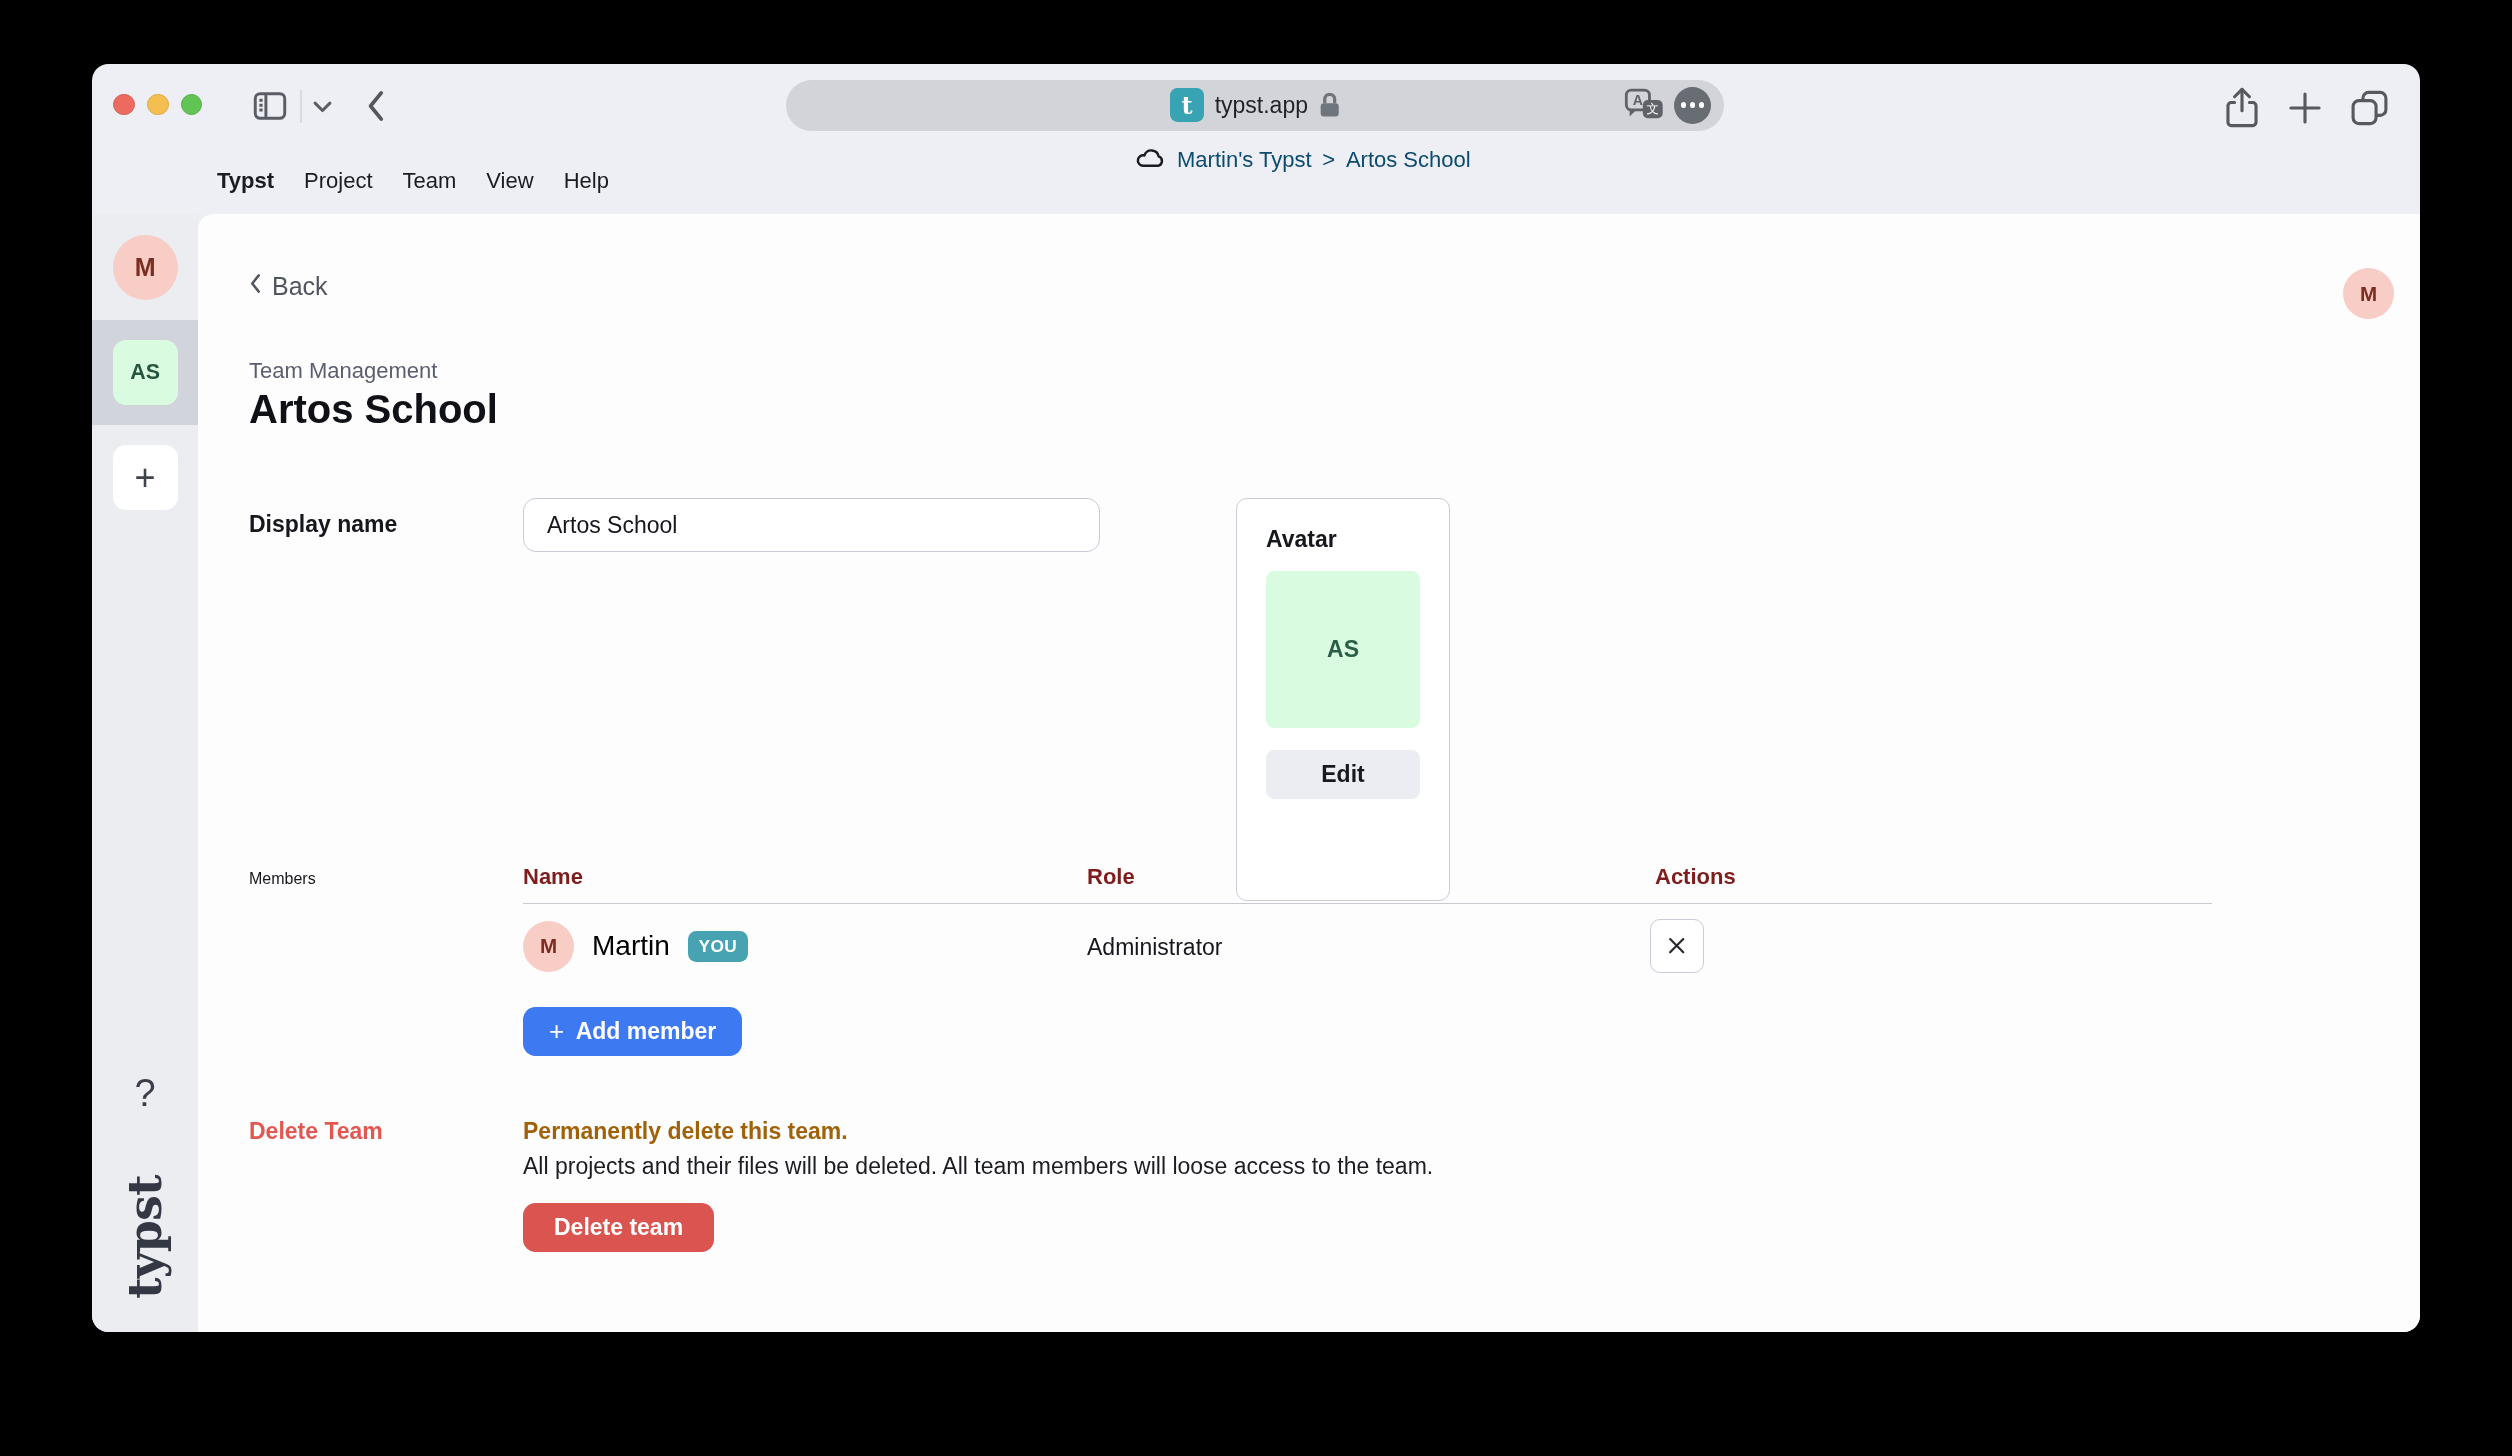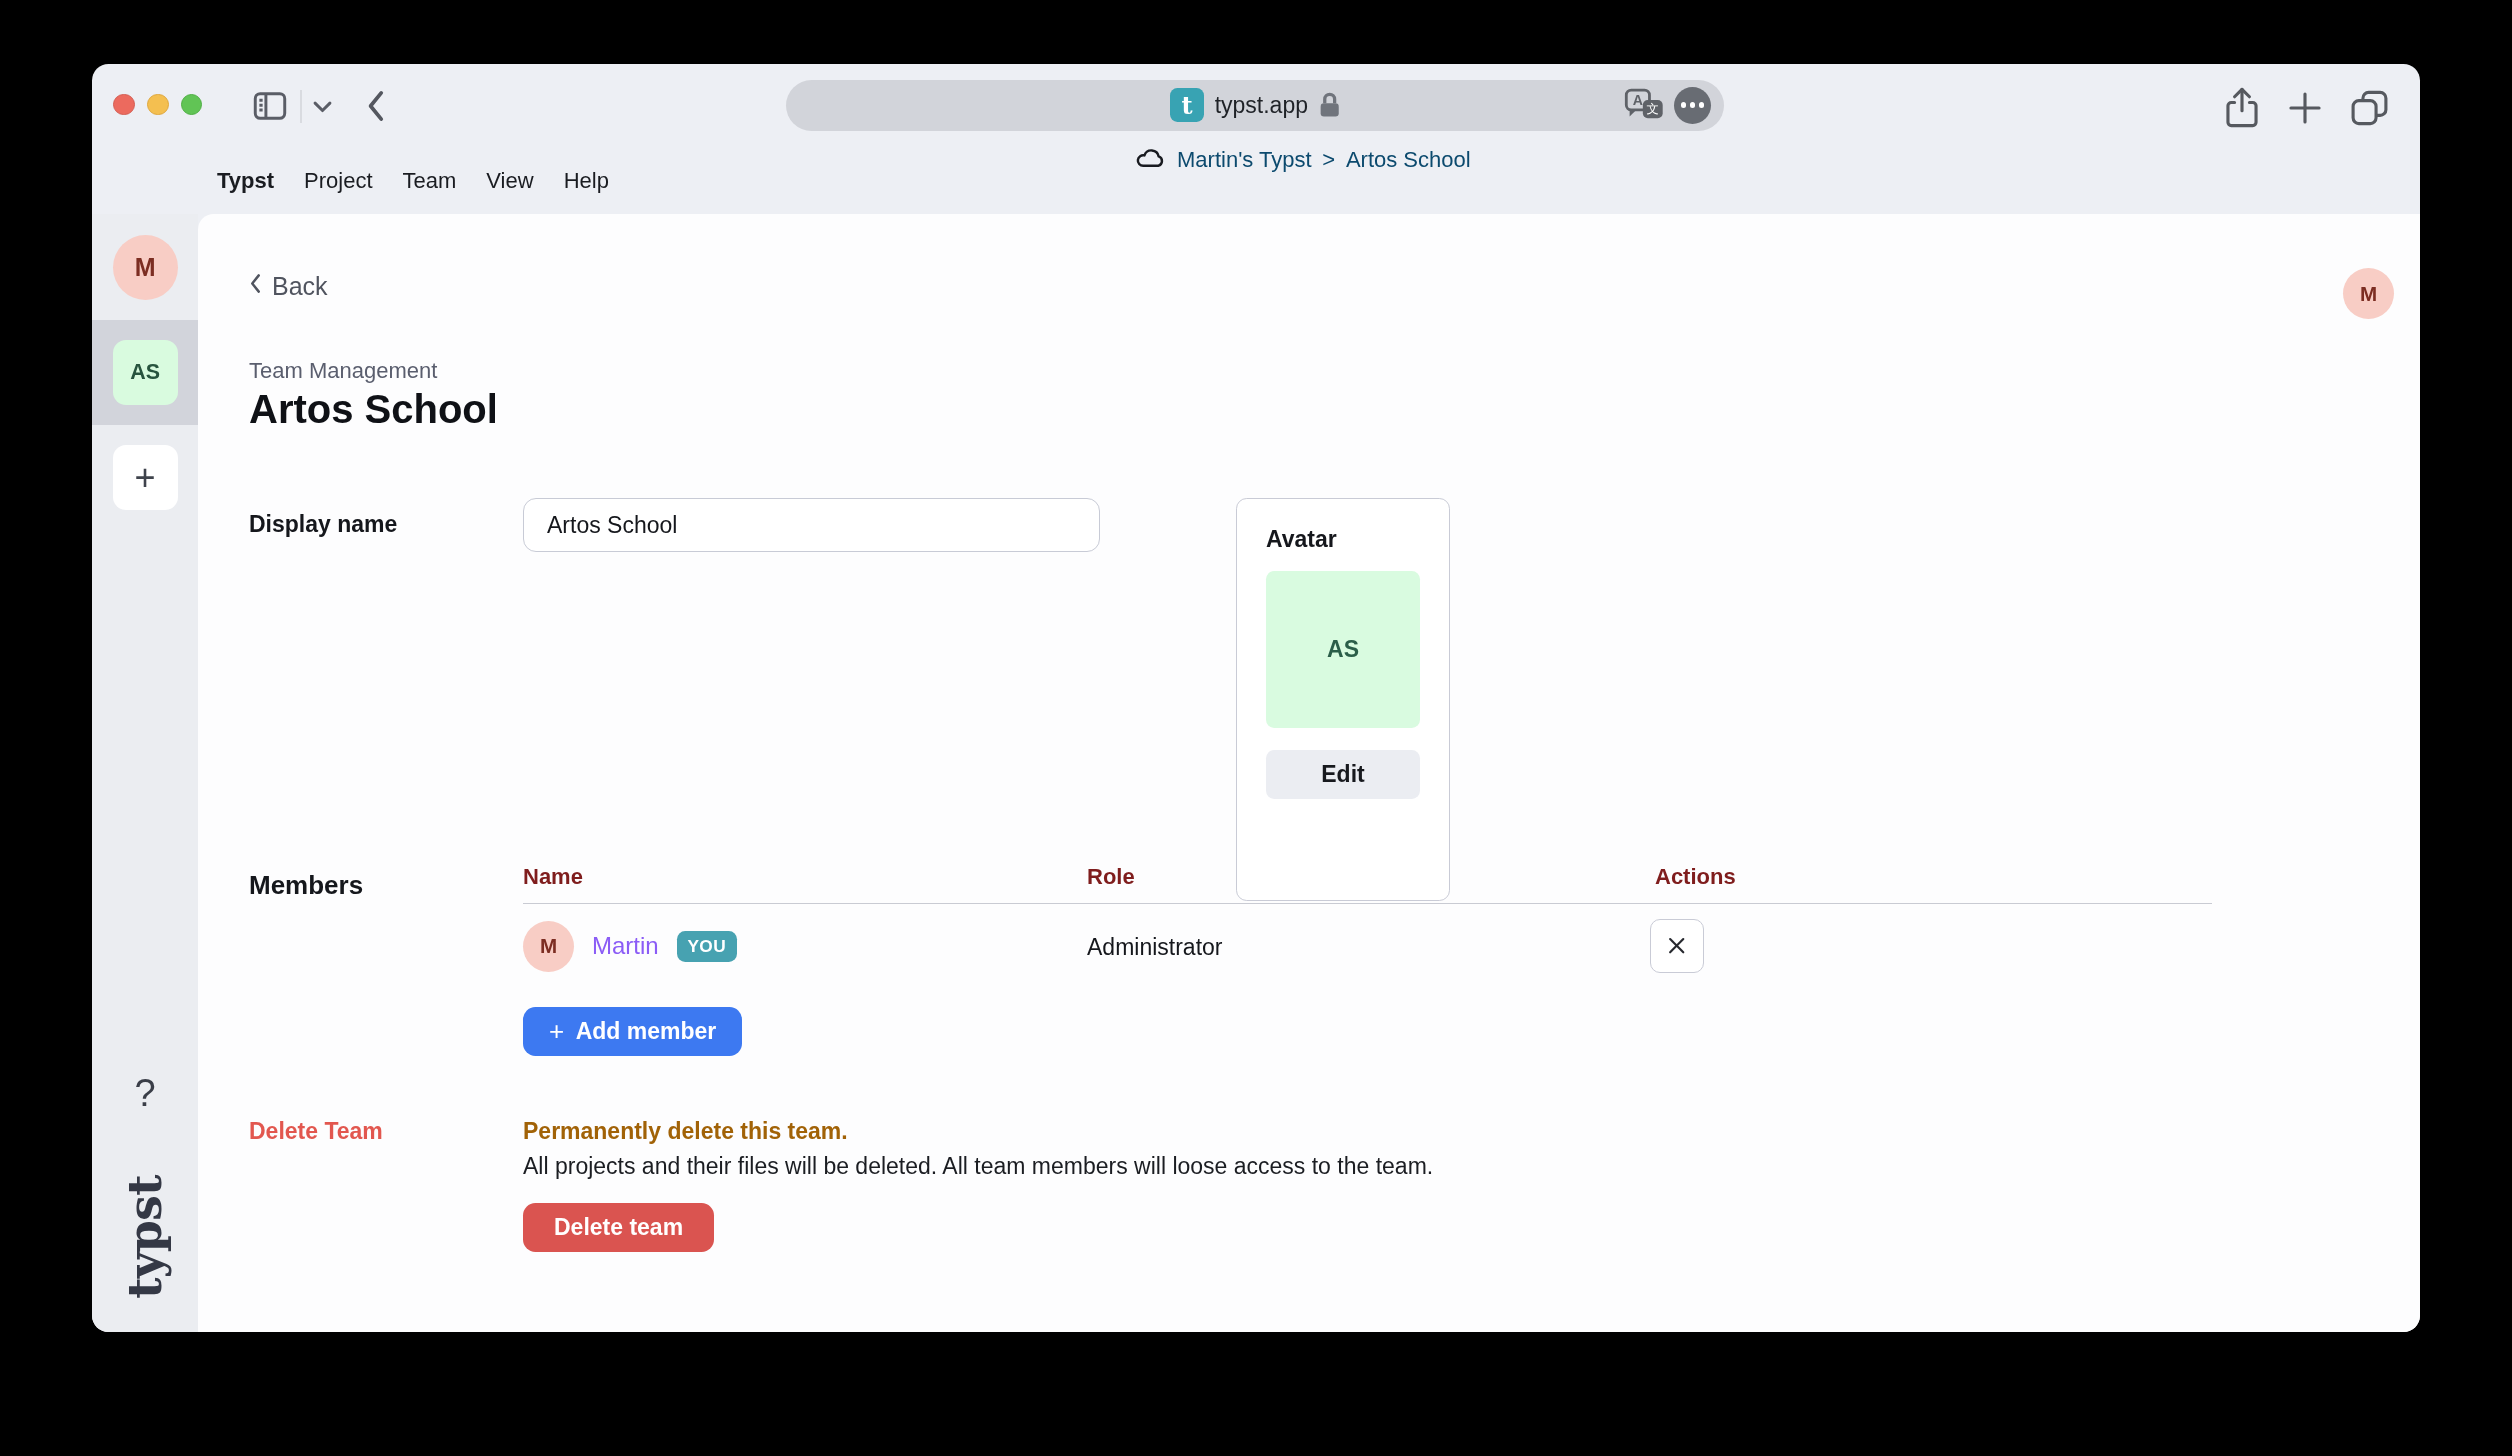--- a/index.html
+++ b/index.html
@@ -81,30 +81,30 @@
   .avatar-card { position:absolute; left:1038px; top:284px; width:214px; height:403px;
                  border:1.6px solid #c9cbd6; border-radius:10.7px; background:#fff; padding:27px 29px; }
   .avatar-card h3 { font-size:23px; font-weight:bold; color:#15171c; }
   .avatar-big { margin-top:18px; width:154px; height:157px; border-radius:8.2px; background:#d9fbe0;
                 color:#2b5e49; font-weight:bold; font-size:23px;
                 display:flex; align-items:center; justify-content:center; }
   .edit-btn { margin-top:22px; width:154px; height:49px; border:none; border-radius:8.2px;
               background:#ebedf2; font-size:23px; font-weight:bold; color:#17191e;
               font-family:"Liberation Sans", sans-serif; cursor:pointer; }
 
-  .members-label { position:absolute; left:51px; top:656px; font-size:26px; font-weight:bold; color:#15171c; }
+  .members-label { position:absolute; left:51px; top:656px; font-size:16px; font-weight:normal; color:#15171c; }
   .mtable { position:absolute; left:325px; top:650px; width:1689px; }
   .mhead { position:relative; height:40px; border-bottom:1.6px solid #c9cbd3; }
   .mhead span { position:absolute; top:0; font-size:22px; font-weight:bold; color:#7f1d1d; }
   .col-name { left:0; } .col-role { left:564px; } .col-actions { left:1132px; }
   .mrow { position:relative; height:92px; }
   .cell-name { position:absolute; left:0; top:16.5px; display:flex; align-items:center; gap:18px; }
   .row-avatar { width:51px; height:51px; border-radius:50%; background:#f8cdc5; color:#7c2d22;
                 font-weight:bold; font-size:20.6px; display:flex; align-items:center; justify-content:center; }
-  .row-name { font-size:24px; color:#8b5cf6; }
+  .row-name { font-size:28px; color:#000000; }
   .you-badge { background:#47a2b1; color:#fff; font-size:17.3px; font-weight:bold; letter-spacing:0.4px;
                border-radius:8.2px; padding:5px 10.7px; }
   .cell-role { position:absolute; left:564px; top:30px; font-size:23px; color:#15171c; }
   .x-btn { position:absolute; left:1127px; top:15px; width:54px; height:54px; border-radius:10px;
            border:1.6px solid #c9cbd6; background:#fff; display:flex; align-items:center; justify-content:center;
            cursor:pointer; }
 
   .add-btn { position:absolute; left:325px; top:793px; height:49px; border:none; border-radius:12.4px;
              background:#3d79f1; color:#fff; font-size:23px; font-weight:bold;
              font-family:"Liberation Sans", sans-serif; padding:0 26px;

